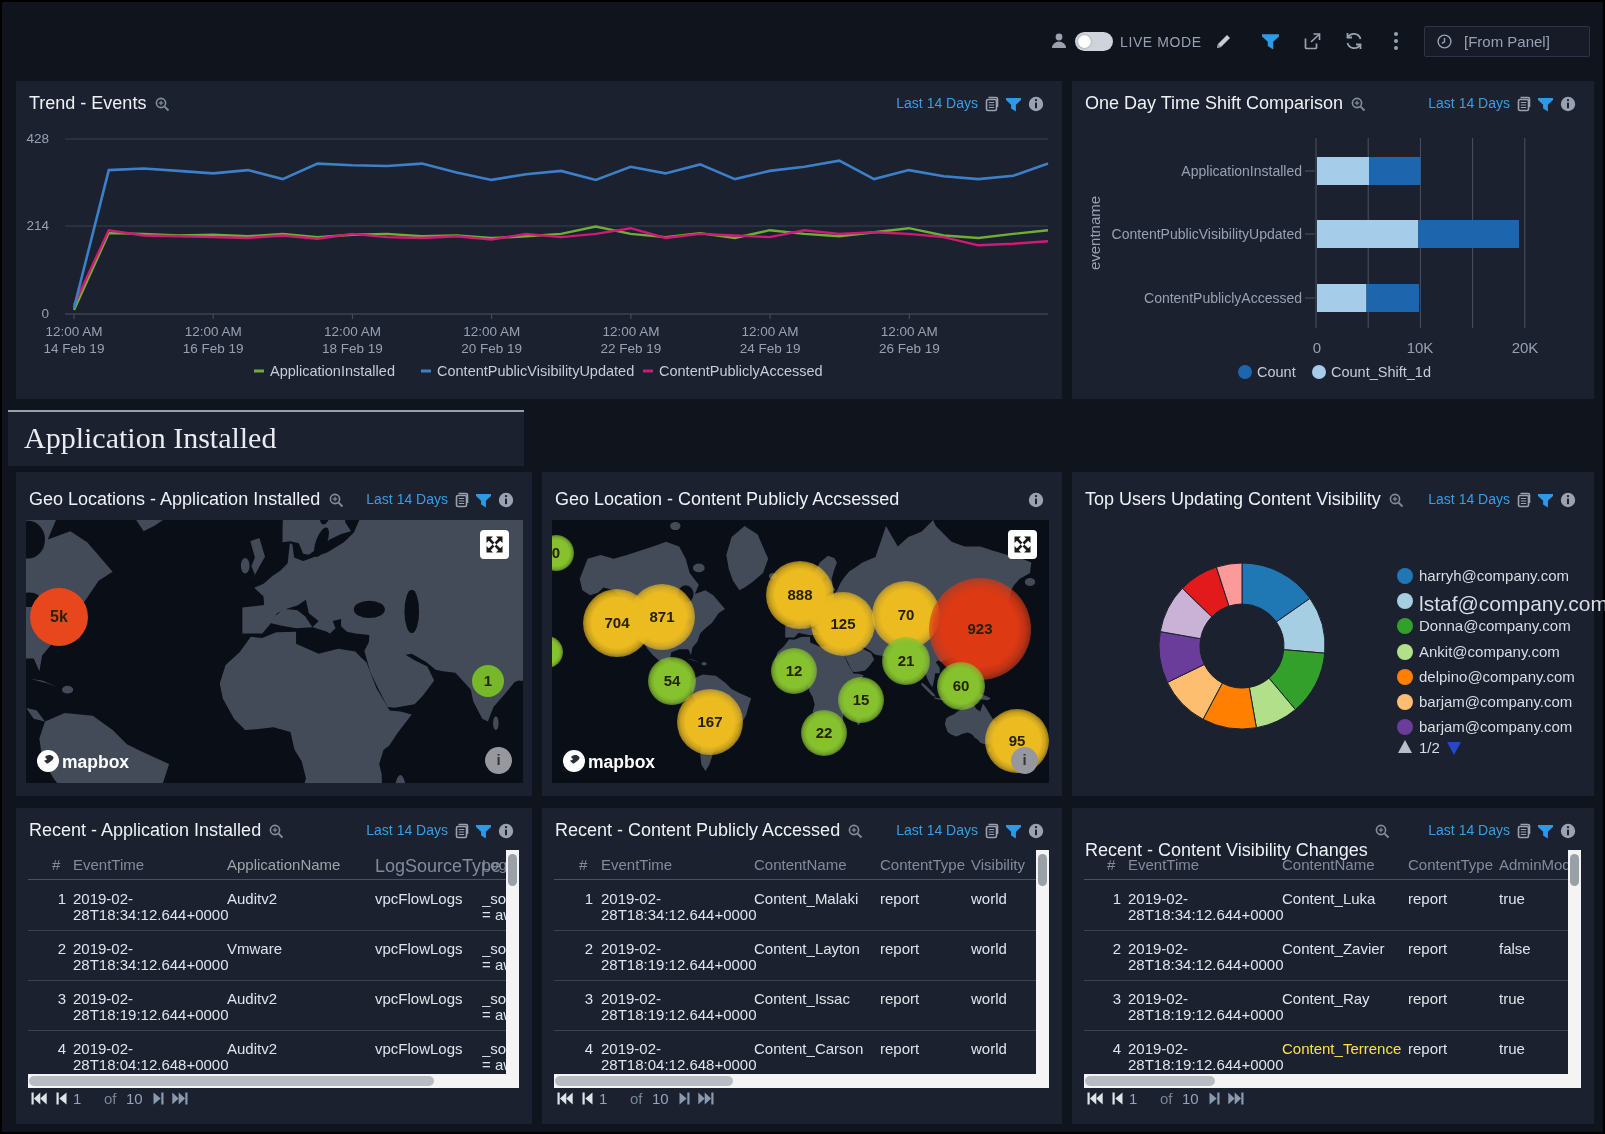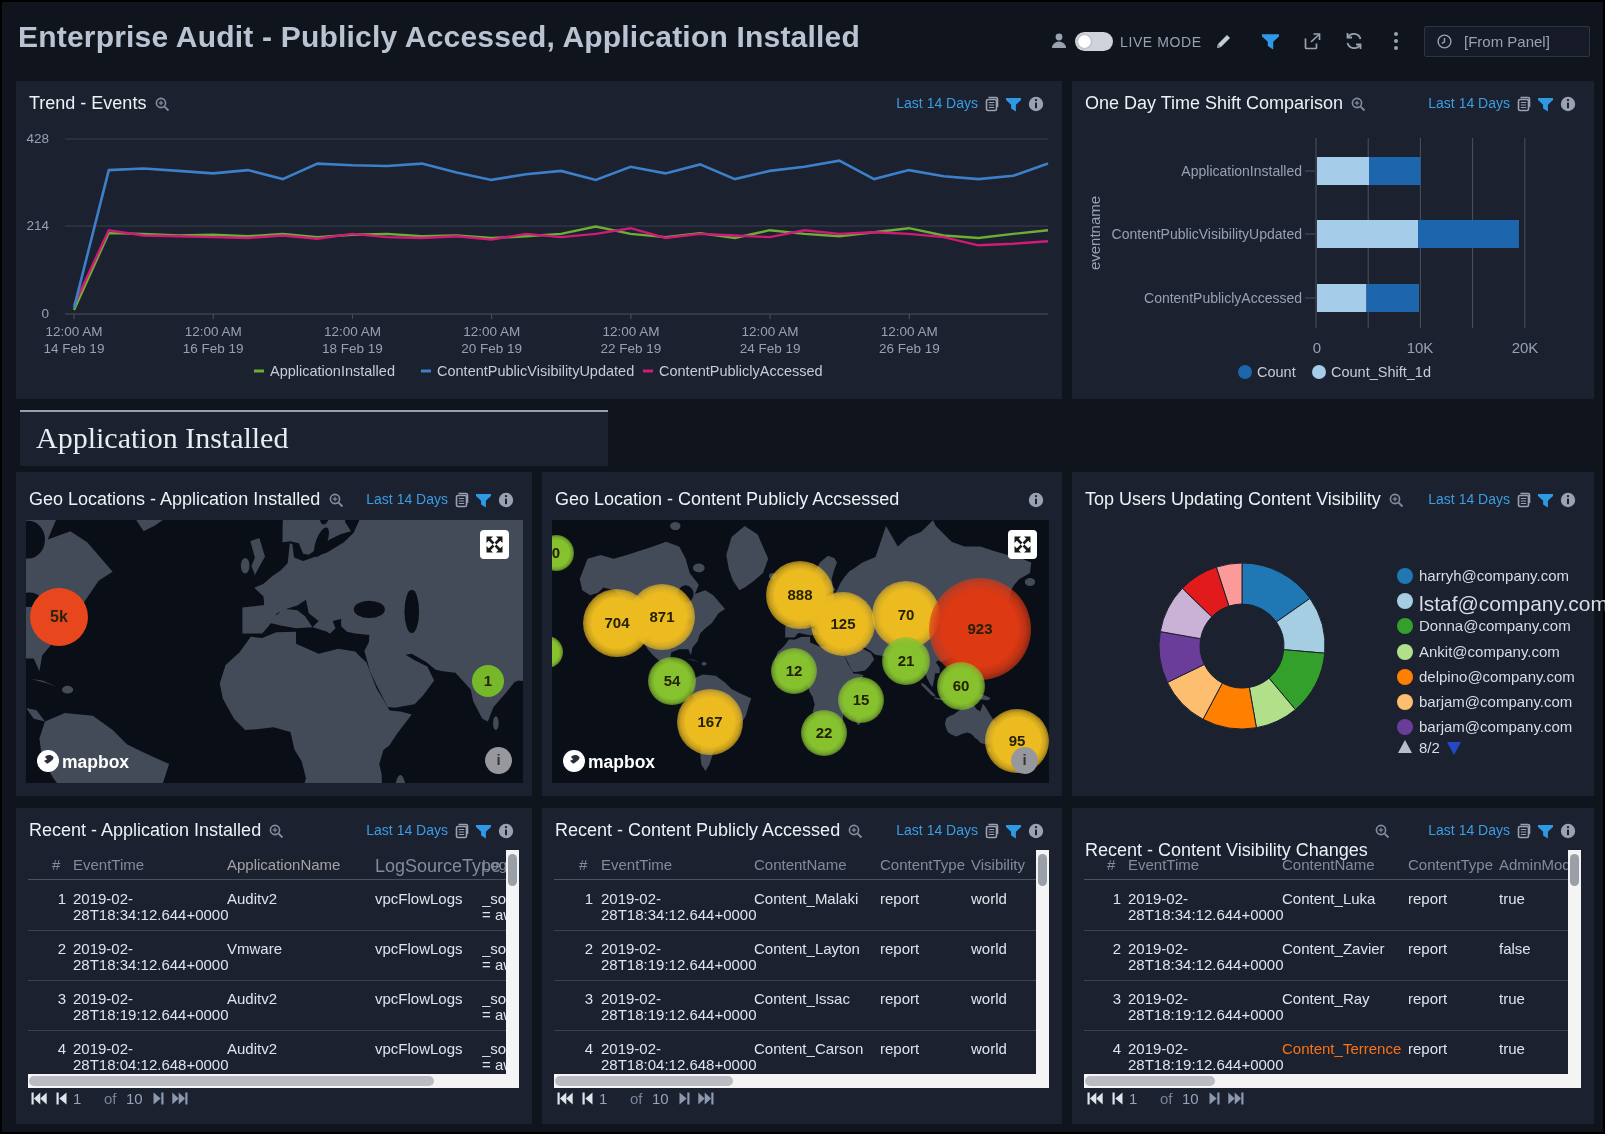--- a/index.html
+++ b/index.html
@@ -1,14 +1,13 @@
 <!DOCTYPE html>
 <html><head><meta charset="utf-8"><title>Enterprise Audit</title><style>*{margin:0;padding:0;box-sizing:border-box}html,body{width:1605px;height:1134px;background:#10141d;font-family:"Liberation Sans",sans-serif;overflow:hidden}.page{position:relative;width:1605px;height:1134px;background:#10141d;border:2px solid #000}.panel{position:absolute;background:#1b212e}.ptitle{position:absolute;font-size:18px;color:#eef1f6;white-space:nowrap;font-weight:400}.abs{position:absolute;white-space:nowrap}.sect{position:absolute;background:#1b212e;border-top:2px solid #97a0ac;font-family:"Liberation Serif",serif;font-size:30px;color:#e8ecf2}</style></head><body>
 <div class="page">
-    <div class="abs" style="left:16px;top:18px;font-size:30px;font-weight:700;color:#b9c3d2;letter-spacing:0.2px">Enterprise Audit - Publicly Accessed, Application Installed</div>
     <svg class="abs" style="left:1048px;top:30px" width="18" height="18" viewBox="0 0 18 18">
       <circle cx="9" cy="5" r="3.4" fill="#9aa2b2"></circle>
       <path d="M2,16 a7,6.4 0 0 1 14,0 z" fill="#9aa2b2"></path>
     </svg>
     <div class="abs" style="left:1073px;top:30px;width:38px;height:19px;border-radius:10px;background:#cfd4dc"></div>
     <div class="abs" style="left:1076px;top:33px;width:13px;height:13px;border-radius:50%;background:#ffffff;box-shadow:0 0 2px rgba(0,0,0,.4)"></div>
     <div class="abs" style="left:1118px;top:32px;font-size:14px;color:#98a1b3;letter-spacing:0.6px">LIVE MODE</div>
     <svg class="abs" style="left:1212px;top:30px" width="19" height="19" viewBox="0 0 19 19">
       <path d="M3,16 l1,-4 9,-9 3,3 -9,9 z" fill="#c6cdd8"></path>
       <path d="M3,16 l1,-4 3,3 z" fill="#8b93a3"></path>
@@ -33,21 +32,21 @@
       <circle cx="4" cy="17" r="2" fill="#9aa2b2"></circle>
     </svg>
     <div class="abs" style="left:1422px;top:24px;width:166px;height:31px;background:#161b27;border:1px solid #2c3445;border-radius:2px"></div>
     <svg class="abs" style="left:1435px;top:32px" width="15" height="15" viewBox="0 0 15 15">
       <circle cx="7.5" cy="7.5" r="6.4" fill="none" stroke="#9aa2b2" stroke-width="1.4"></circle>
       <path d="M7.5,4 v3.8 l-2.6,1.5" fill="none" stroke="#9aa2b2" stroke-width="1.4"></path>
     </svg>
     <div class="abs" style="left:1462px;top:31px;font-size:15px;color:#98a1b3">[From Panel]</div>
     <div class="panel" style="left:14px;top:79px;width:1046px;height:318px"></div>
     <div class="panel" style="left:1070px;top:79px;width:522px;height:318px"></div>
-    <div class="sect" style="left:18px;top:408px;width:588px;height:56px">
+    <div class="sect" style="left:6px;top:408px;width:516px;height:56px">
       <div style="margin:9px 0 0 16px">Application Installed</div>
     </div>
     <div class="panel" style="left:14px;top:470px;width:516px;height:324px"></div>
     <div class="panel" style="left:540px;top:470px;width:520px;height:324px"></div>
     <div class="panel" style="left:1070px;top:470px;width:522px;height:324px"></div>
     <div class="panel" style="left:14px;top:806px;width:516px;height:316px"></div>
     <div class="panel" style="left:540px;top:806px;width:520px;height:316px"></div>
     <div class="panel" style="left:1070px;top:806px;width:522px;height:316px"></div>
     <div class="ptitle" style="left:27px;top:91px">Trend - Events</div>
     <svg class="abs" style="left:152px;top:94px" width="17" height="17" viewBox="0 0 17 17">
@@ -359,21 +358,21 @@
     <div class="abs" style="left:1417px;top:640.6000000000001px;font-size:15px;color:#d8dde6">Ankit@company.com</div>
     <div class="abs" style="left:1395px;top:666.8000000000002px;width:16px;height:16px;border-radius:50%;background:#ff7f00"></div>
     <div class="abs" style="left:1417px;top:665.8000000000002px;font-size:15px;color:#d8dde6">delpino@company.com</div>
     <div class="abs" style="left:1395px;top:692.0000000000002px;width:16px;height:16px;border-radius:50%;background:#fdbf6f"></div>
     <div class="abs" style="left:1417px;top:691.0000000000002px;font-size:15px;color:#d8dde6">barjam@company.com</div>
     <div class="abs" style="left:1395px;top:717.2000000000003px;width:16px;height:16px;border-radius:50%;background:#6a3d9a"></div>
     <div class="abs" style="left:1417px;top:716.2000000000003px;font-size:15px;color:#d8dde6">barjam@company.com</div>
     <svg class="abs" style="left:1395px;top:737px" width="16" height="15" viewBox="0 0 16 15">
       <path d="M8,1 L15,14 H1 Z" fill="#b9bec8"></path>
     </svg>
-    <div class="abs" style="left:1417px;top:737px;font-size:15px;color:#d8dde6">8/2</div>
+    <div class="abs" style="left:1417px;top:737px;font-size:15px;color:#d8dde6">1/2</div>
     <svg class="abs" style="left:1444px;top:739px" width="16" height="15" viewBox="0 0 16 15">
       <path d="M1,1 H15 L8,14 Z" fill="#2348c8"></path>
     </svg>
     <div class="abs" style="left:50px;top:854px;font-size:15px;color:#828b9d">#</div>
     <div class="abs" style="left:71px;top:854px;font-size:15px;color:#828b9d">EventTime</div>
     <div class="abs" style="left:225px;top:854px;font-size:15px;color:#a3a3a3">ApplicationName</div>
     <div class="abs" style="left:373px;top:854px;font-size:18px;color:#828b9d">LogSourceType</div>
     <div class="abs" style="left:480px;top:854px;width:25px;overflow:hidden;font-size:15px;color:#828b9d">LogSourceC</div>
     <div class="abs" style="left:26px;top:877px;width:478px;height:1px;background:#4a5261"></div>
     <div class="abs" style="left:46px;top:888px;width:18px;text-align:right;font-size:15px;color:#dfe4ec">1</div>
@@ -509,21 +508,21 @@
     <div class="abs" style="left:1101px;top:988px;width:18px;text-align:right;font-size:15px;color:#dfe4ec">3</div>
     <div class="abs" style="left:1126px;top:988px;font-size:15px;color:#dfe4ec">2019-02-</div>
     <div class="abs" style="left:1126px;top:1004px;font-size:15px;color:#dfe4ec">28T18:19:12.644+0000</div>
     <div class="abs" style="left:1280px;top:988px;font-size:15px;color:#dfe4ec">Content_Ray</div>
     <div class="abs" style="left:1406px;top:988px;font-size:15px;color:#dfe4ec">report</div>
     <div class="abs" style="left:1497px;top:988px;font-size:15px;color:#dfe4ec">true</div>
     <div class="abs" style="left:1082px;top:1028px;width:484px;height:1px;background:#3a4150"></div>
     <div class="abs" style="left:1101px;top:1038px;width:18px;text-align:right;font-size:15px;color:#dfe4ec">4</div>
     <div class="abs" style="left:1126px;top:1038px;font-size:15px;color:#dfe4ec">2019-02-</div>
     <div class="abs" style="left:1126px;top:1054px;font-size:15px;color:#dfe4ec">28T18:19:12.644+0000</div>
-    <div class="abs" style="left:1280px;top:1038px;font-size:15px;color:#f97316">Content_Terrence</div>
+    <div class="abs" style="left:1280px;top:1038px;font-size:15px;color:#fde047">Content_Terrence</div>
     <div class="abs" style="left:1406px;top:1038px;font-size:15px;color:#dfe4ec">report</div>
     <div class="abs" style="left:1497px;top:1038px;font-size:15px;color:#dfe4ec">true</div>
     <div class="abs" style="left:1566px;top:848px;width:13px;height:238px;background:#f4f4f4"></div>
     <div class="abs" style="left:1568px;top:852px;width:9px;height:32px;border-radius:5px;background:#9aa0a8"></div>
     <div class="abs" style="left:1082px;top:1072px;width:497px;height:14px;background:#f4f4f4"></div>
     <div class="abs" style="left:1083px;top:1074px;width:130px;height:10px;border-radius:5px;background:#b9bcc2"></div>
     <svg class="abs" style="left:1085px;top:1090px" width="16" height="13" viewBox="0 0 16 13">
       <rect x="0.5" y="0.5" width="2.2" height="12" fill="#dfe3ea"></rect>
       <path d="M9.3,0.5 v12 L2.9,6.5 Z" fill="#dfe3ea"></path>
       <path d="M15.7,0.5 v12 L9.3,6.5 Z" fill="#dfe3ea"></path>

